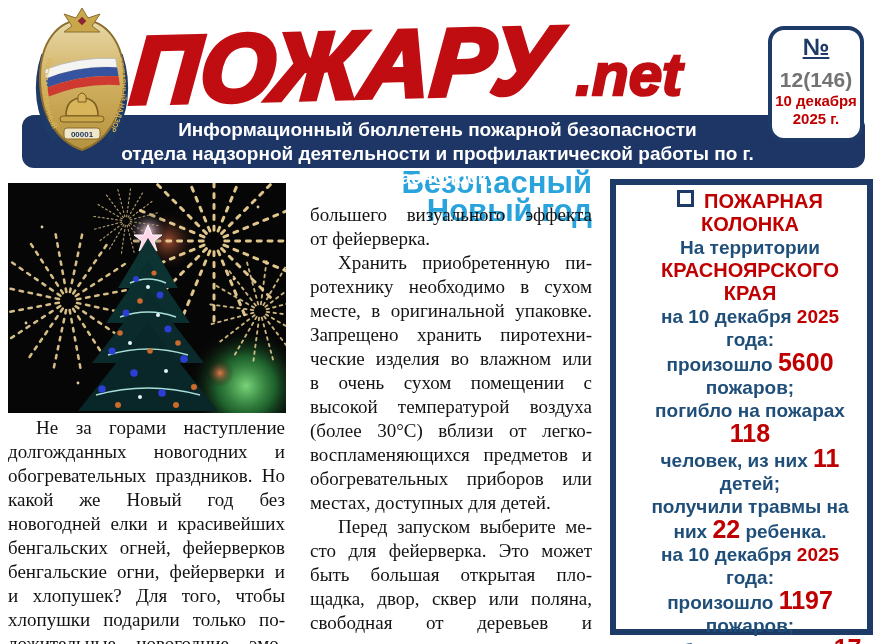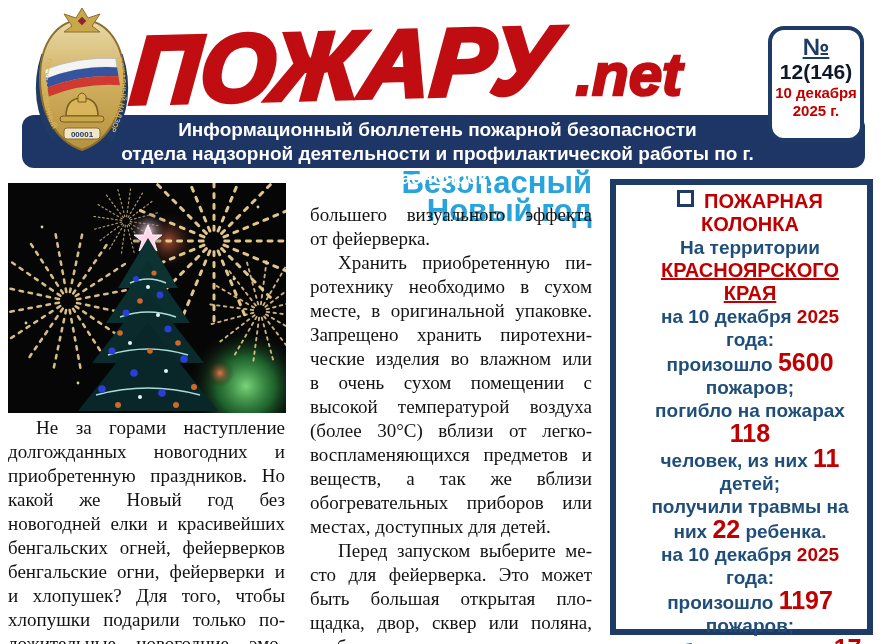--- a/index.html
+++ b/index.html
@@ -15,21 +15,21 @@
         -webkit-text-stroke:5px #c00d12;white-space:nowrap;}
   .logo-suffix{font-size:60px;font-weight:bold;font-style:italic;line-height:60px;
         margin-left:18px;margin-bottom:10px;-webkit-text-stroke:2.5px #c00d12;}
   .banner{position:absolute;left:22px;top:115px;width:843px;height:53px;background:#1e3666;
         border-radius:12px;z-index:1;color:#fff;font-weight:bold;font-size:19px;line-height:24px;
         text-align:center;box-sizing:border-box;padding:3px 110px 0 98px;}
   .issue-box{position:absolute;left:768px;top:26px;width:96px;height:116px;background:#fff;
         border:4px solid #1e3a66;border-radius:16px;z-index:6;text-align:center;
         box-sizing:border-box;padding-top:4px;}
   .issue-no{color:#1e3a66;font-weight:bold;font-size:24px;line-height:26px;text-decoration:underline;}
-  .issue-num{color:#0f172a;font-weight:bold;font-size:21px;line-height:24px;}
+  .issue-num{color:#737373;font-weight:bold;font-size:21px;line-height:24px;margin-top:8px;}
   .issue-date{color:#c00000;font-weight:bold;font-size:15px;line-height:18px;}
 
   
   .photo{position:absolute;left:8px;top:183px;width:278px;height:230px;z-index:1;}
 
   
   .mid-title{position:absolute;left:310px;top:169px;width:282px;text-align:right;
         color:#29a3dc;font-weight:bold;font-size:31px;line-height:28px;}
   .left-col{position:absolute;left:8px;top:416px;width:277px;}
   .mid-col{position:absolute;left:310px;top:203px;width:282px;}
@@ -40,21 +40,21 @@
 
   
   .fire-box{position:absolute;left:610px;top:179px;width:263px;height:456px;background:#fff;
         border:6px solid #1e3a66;box-sizing:border-box;padding:5px 3px 0 20px;z-index:2;}
   .fc-line{font-size:19px;line-height:23px;font-weight:bold;color:#1f4e79;text-align:center;}
   .fc-line.hdr{font-size:20px;color:#c00000;}
   .fc-line.krai{font-size:20px;}
   .fc-line.gap{margin-top:23px;}
   .red{color:#c00000;}
   .num{color:#c00000;font-size:25px;line-height:23px;text-align:right;}
-  .u{text-decoration:underline;}
+  .u{}
   .bi{font-style:italic;color:#1f4e79;}
   .sq{display:inline-block;width:11px;height:11px;border:3px solid #1e3a66;
       margin-right:10px;vertical-align:1px;}
 </style>
 </head>
 <body>
 
 <div class="page">
 
   <div class="banner">
@@ -208,21 +208,21 @@
       <circle cx="226" cy="96" r="1.4"></circle>
         <circle cx="18" cy="140" r="1.4"></circle>
     </g>
   </svg>
 
   <div class="mid-title">Безопасный Новый год</div>
 
   <div class="left-col">
       <div class="tl ji"><span>Не за горами наступление</span></div>
       <div class="tl j"><span>долгожданных новогодних и</span></div>
-      <div class="tl j"><span>приобретенную праздников. Но</span></div>
+      <div class="tl j"><span>обогревательных праздников. Но</span></div>
       <div class="tl j"><span>какой же Новый год без</span></div>
       <div class="tl j"><span>новогодней елки и красивейших</span></div>
       <div class="tl j"><span>бенгальских огней, фейерверков</span></div>
       <div class="tl j"><span>бенгальские огни, фейерверки и</span></div>
       <div class="tl j"><span>и хлопушек? Для того, чтобы</span></div>
       <div class="tl j"><span>хлопушки подарили только по-</span></div>
       <div class="tl j"><span>ложительные новогодние эмо-</span></div>
     </div>
 
   <div class="mid-col">
@@ -230,21 +230,20 @@
       <div class="tl l"><span>от фейерверка.</span></div>
       <div class="tl ji"><span>Хранить приобретенную пи-</span></div>
       <div class="tl j"><span>ротехнику необходимо в сухом</span></div>
       <div class="tl j"><span>месте, в оригинальной упаковке.</span></div>
       <div class="tl j"><span>Запрещено хранить пиротехни-</span></div>
       <div class="tl j"><span>ческие изделия во влажном или</span></div>
       <div class="tl j"><span>в очень сухом помещении с</span></div>
       <div class="tl j"><span>высокой температурой воздуха</span></div>
       <div class="tl j"><span>(более 30°С) вблизи от легко-</span></div>
       <div class="tl j"><span>воспламеняющихся предметов и</span></div>
-      <div class="tl j"><span>веществ, а так же вблизи</span></div>
       <div class="tl j"><span>обогревательных приборов или</span></div>
       <div class="tl l"><span>местах, доступных для детей.</span></div>
       <div class="tl ji"><span>Перед запуском выберите ме-</span></div>
       <div class="tl j"><span>сто для фейерверка. Это может</span></div>
       <div class="tl j"><span>быть большая открытая пло-</span></div>
       <div class="tl j"><span>щадка, двор, сквер или поляна,</span></div>
       <div class="tl j"><span>свободная от деревьев и</span></div>
     </div>
 
   <div class="fire-box">

